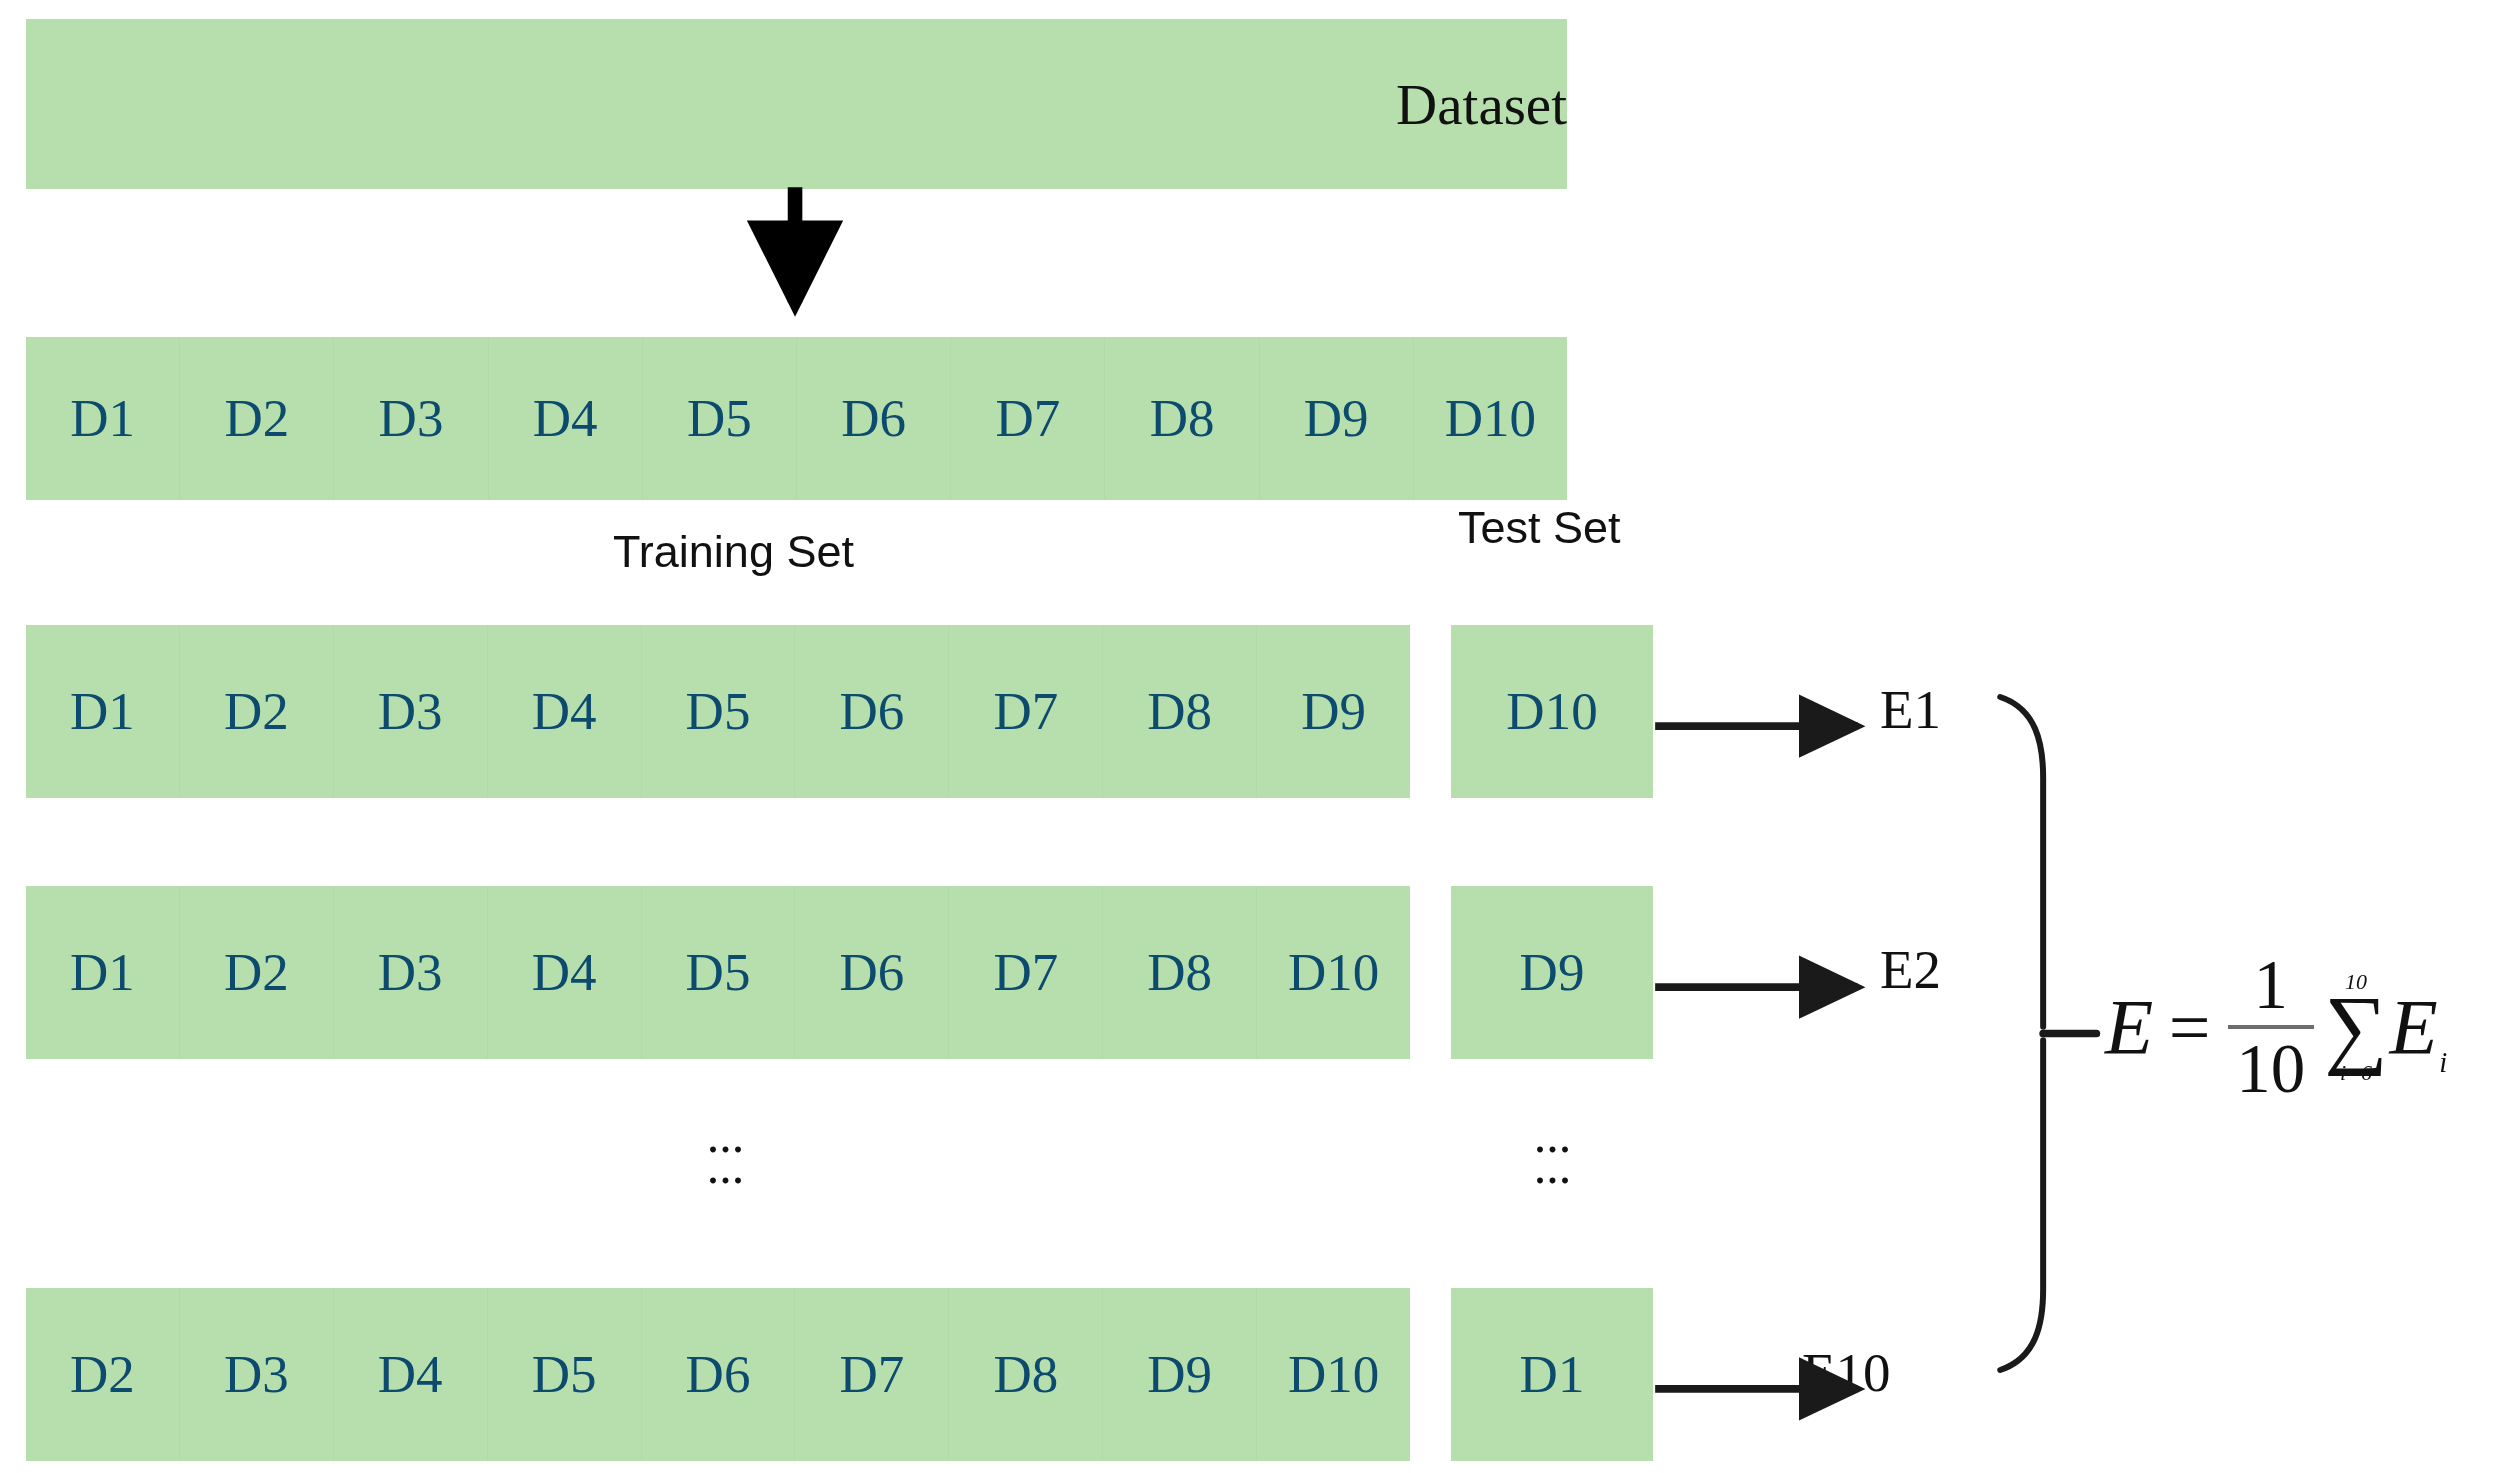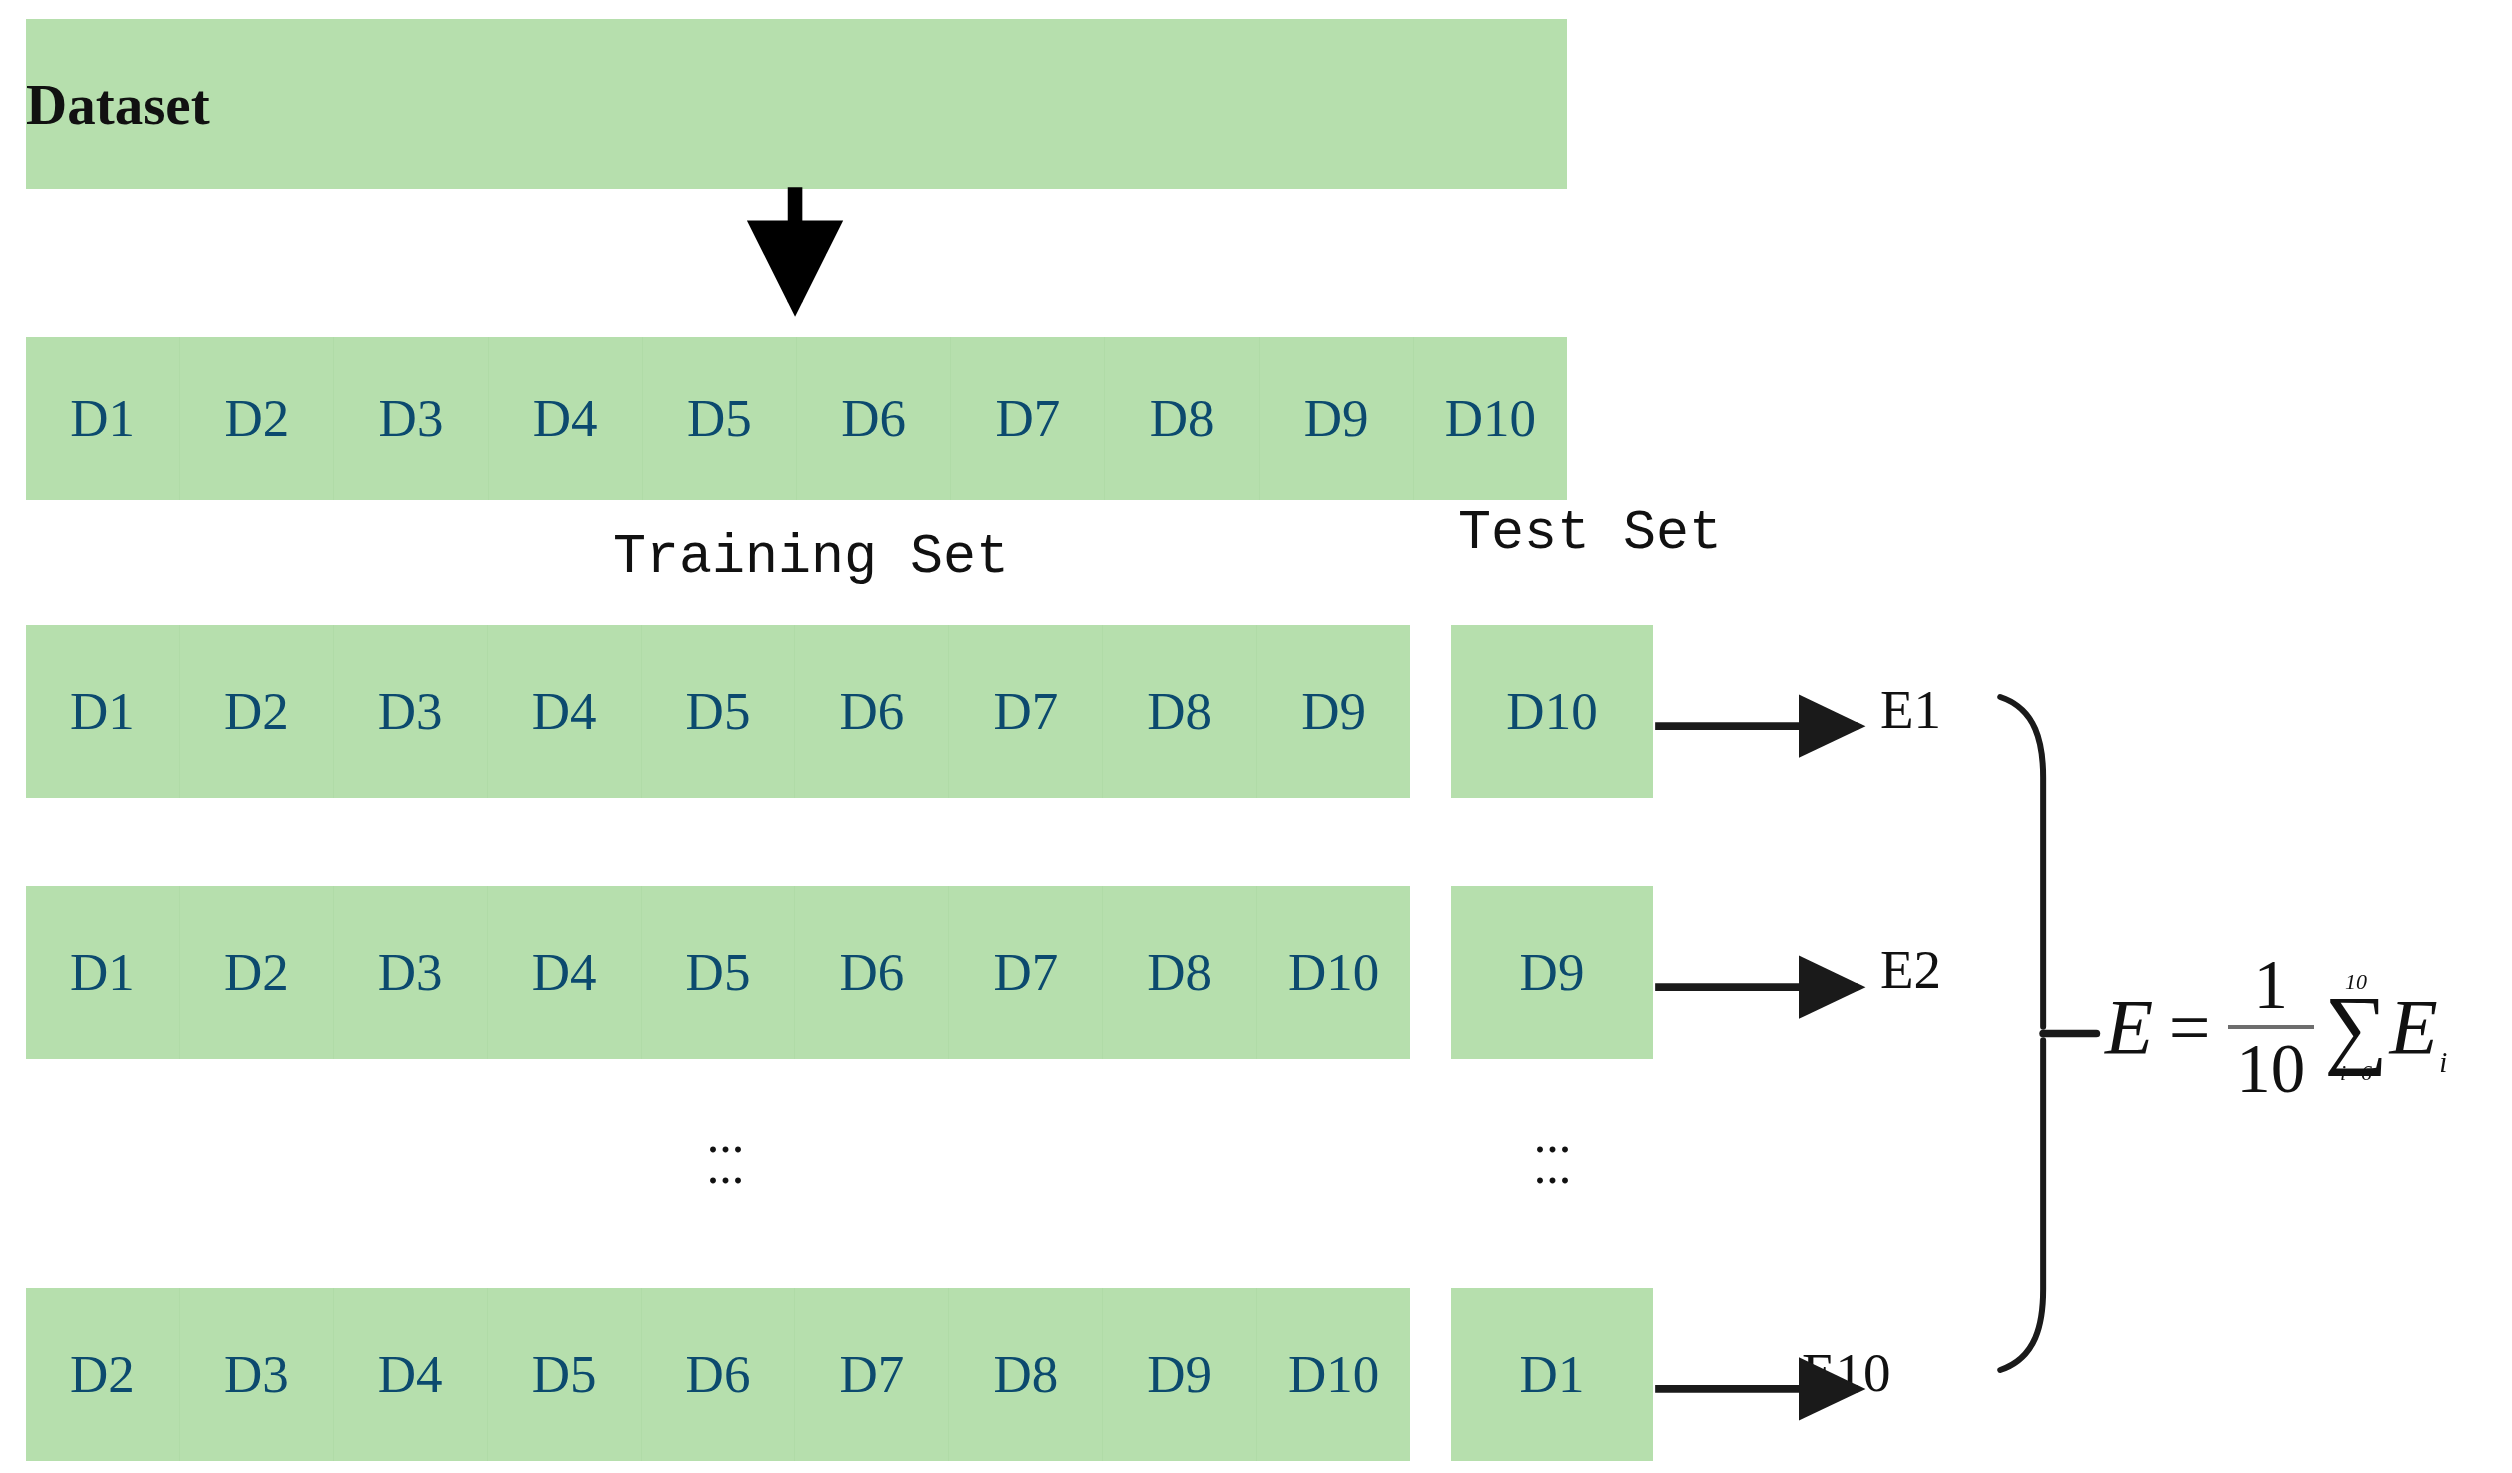--- a/index.html
+++ b/index.html
@@ -39,43 +39,42 @@
 
   .cell-label {
     font-family: "Liberation Serif", "DejaVu Serif", serif;
     font-size: 53px;
     color: #0c4a6e;
     line-height: 1;
     letter-spacing: 0px;
   }
 
   .dataset-band {
-    justify-content: flex-start;
-    font-weight: bold;
+    justify-content: flex-end;
   }
   .dataset-label {
     font-family: "Liberation Serif", "DejaVu Serif", serif;
     font-size: 57px;
     color: #111111;
   }
 
   
   .testblock {
     position: absolute;
     background: #b6dfad;
     display: flex;
     align-items: center;
     justify-content: center;
   }
 
   
   .caption {
     position: absolute;
-    font-family: Liberation Mono, monospace;
-    font-size: 55px;
+    font-family: Liberation Sans, sans-serif;
+    font-size: 45px;
     color: #111111;
     white-space: nowrap;
   }
 
   
   .elabel {
     position: absolute;
     font-family: "Liberation Serif", "DejaVu Serif", serif;
     font-size: 55px;
     color: #111111;

